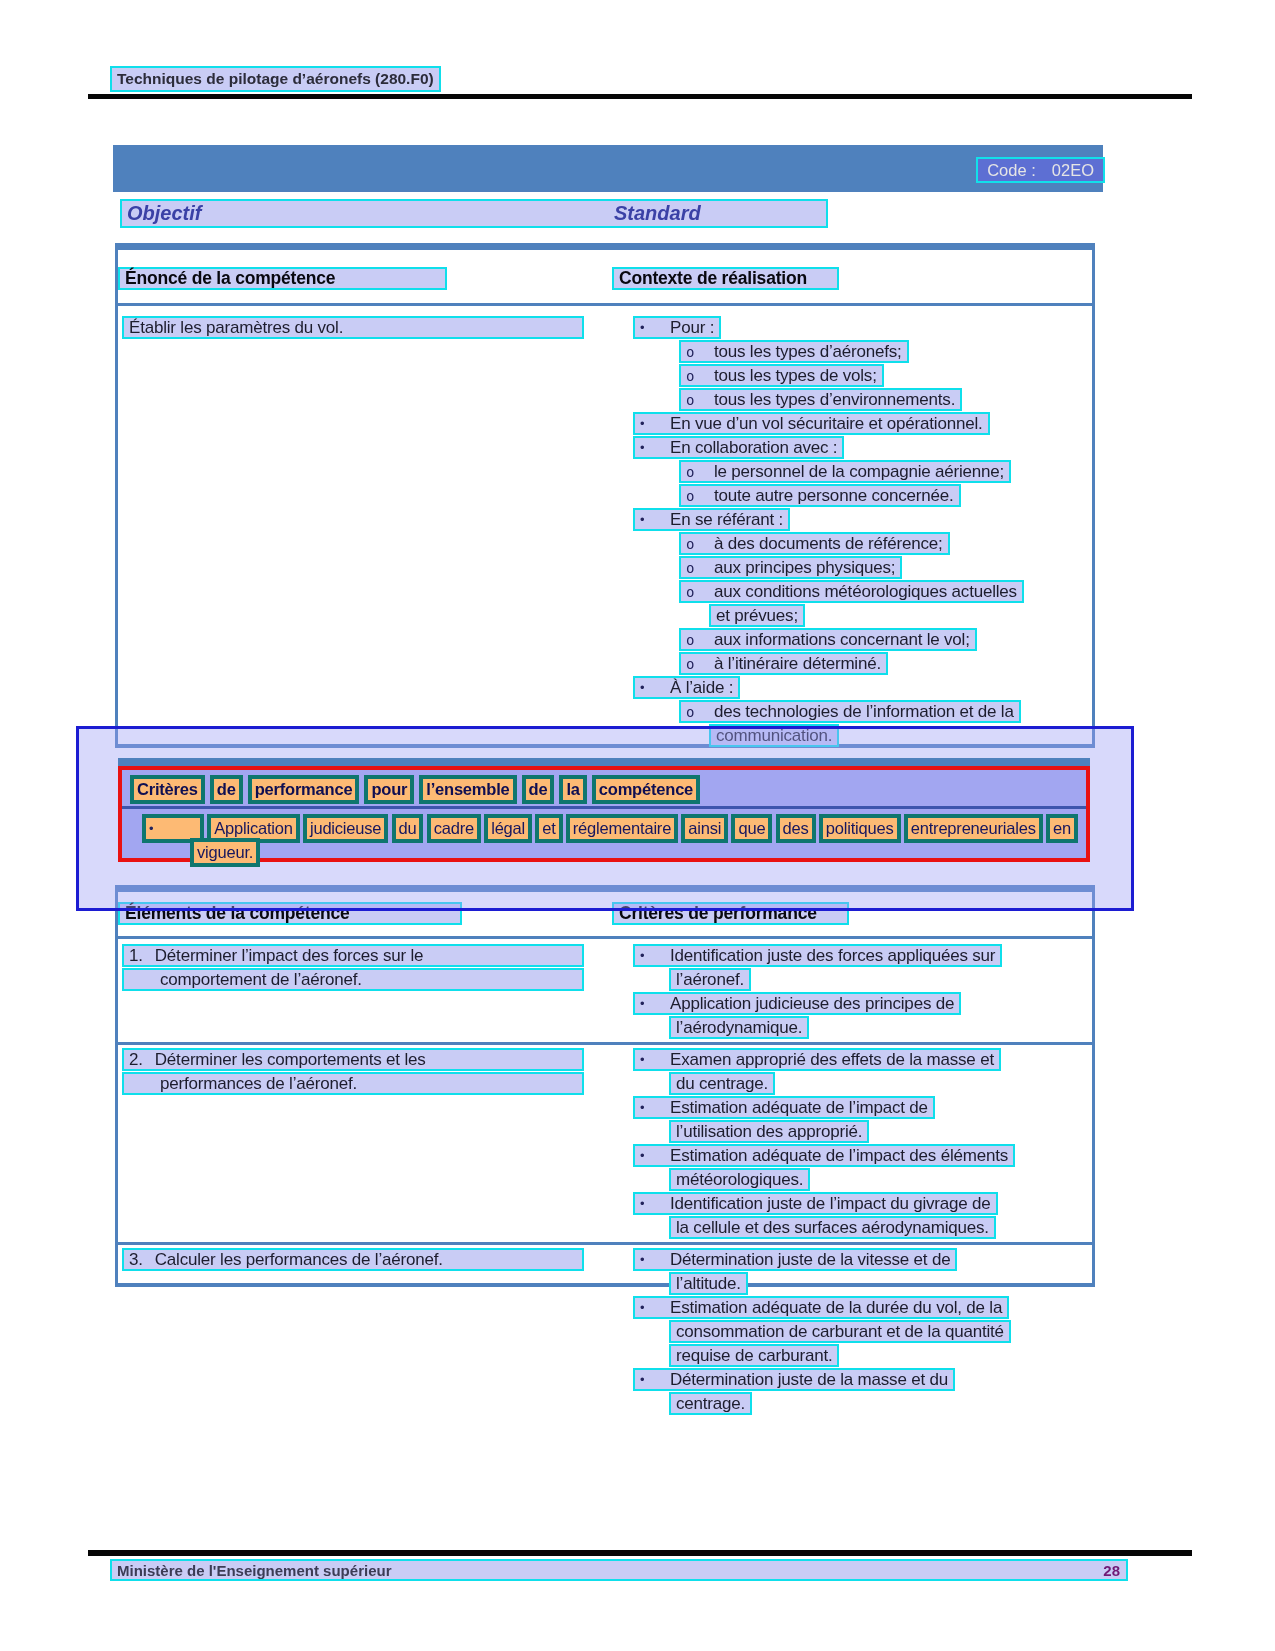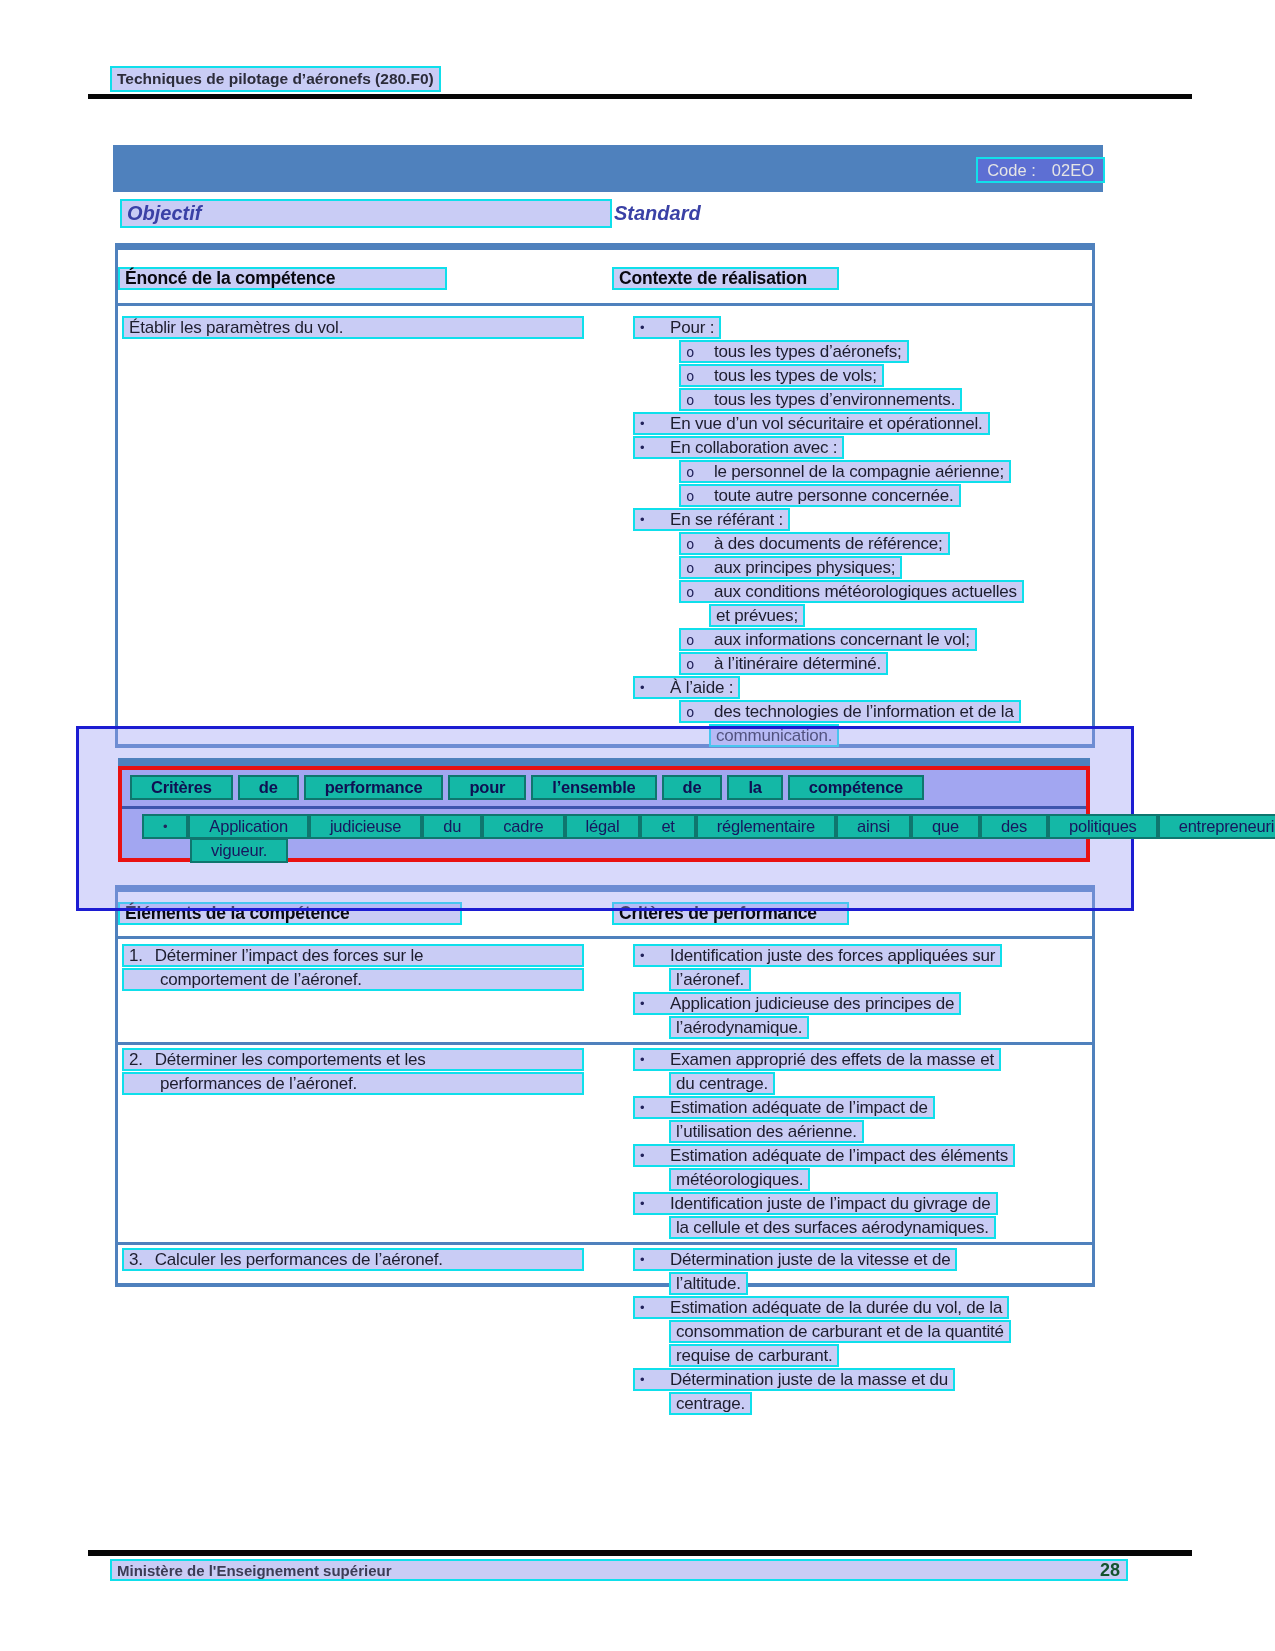--- a/index.html
+++ b/index.html
@@ -28,21 +28,21 @@
   #header-box span{font-weight:bold;font-size:15.5px;color:#2c2c3a;}
   #top-rule{position:absolute;left:88px;top:94px;width:1104px;height:5px;background:#060606;}
 
   
   #banner{position:absolute;left:113px;top:145px;width:990px;height:47px;background:#4f81bd;}
   #code-badge{position:absolute;right:-2px;top:12px;height:26px;box-sizing:border-box;
       background:#5d6fd3;border:2px solid #12e0ea;color:#e5e5e5;font-size:16.5px;
       display:flex;align-items:center;gap:16px;padding:0 9px;}
 
   
-  #obj-box{position:absolute;left:120px;top:199px;width:492px;height:29px;}
+  #obj-box{position:absolute;left:120px;top:199px;width:708px;height:29px;}
   #obj-box span{font-style:italic;font-weight:bold;font-size:20px;color:#3a41a6;}
   #standard-label{position:absolute;left:492px;top:1px;}
 
   
   .ctable{position:absolute;left:115px;width:980px;box-sizing:border-box;
       border-left:3px solid #4f81bd;border-right:3px solid #4f81bd;
       border-top:7px solid #4f81bd;border-bottom:4px solid #4f81bd;background:transparent;}
   .hsep{position:absolute;left:0;width:100%;height:3px;background:#4f81bd;}
   #table1{top:243px;height:505px;}
   #table2{top:885px;height:402px;}
@@ -59,37 +59,37 @@
 
   
   #overlay-rect{position:absolute;left:76px;top:726px;width:1052px;height:179px;
       background:rgba(158,160,244,0.40);border:3px solid #1c1cd2;z-index:5;pointer-events:none;}
 
   
   #crit-wrap{position:absolute;left:118px;top:758px;width:972px;z-index:6;}
   #crit-band{height:8px;background:#4f81bd;}
   #crit-redbox{position:relative;border:4px solid #e91111;background:#a2a6f1;height:88px;}
   .words{position:absolute;}
-  .wbox{background:#14b8a6;border:2px solid #0f766e;color:#17175e;font-size:16.5px;
-      padding:0 19px;height:21px;display:inline-flex;align-items:center;margin-right:5px;
+  .wbox{background:#fdba74;border:4px solid #0f766e;color:#17175e;font-size:16.5px;
+      padding:0 3px;height:21px;display:inline-flex;align-items:center;margin-right:5px;
       letter-spacing:-0.2px;}
   #crit-title{left:8px;top:5px;}
   #crit-title .wbox{font-weight:bold;color:#0f0f52;}
   #crit-sep{position:absolute;left:0;top:36px;width:100%;height:3px;background:#3d55ad;}
   #crit-l1{left:20px;right:8px;top:44px;display:flex;justify-content:space-between;}
   #crit-l1 .wbox{margin-right:0;}
   #crit-l2{left:68px;top:68px;}
   .mkbox{width:48px;justify-content:flex-start;}
   .mkbox .mk1{width:auto;}
 
   
   #footer-rule{position:absolute;left:88px;top:1550px;width:1104px;height:6px;background:#060606;}
   #footer-box{position:absolute;left:110px;top:1559px;width:1018px;height:22px;}
   #footer-box .fl{font-weight:bold;font-size:15px;color:#3c3c55;}
-  #footer-page{position:absolute;right:6px;font-weight:bold;font-size:18px;color:#14532d;}
+  #footer-page{position:absolute;right:6px;font-weight:bold;font-size:15px;color:#701a75;}
 </style>
 </head>
 <body>
 
 <div id="page">
 
   <div id="header-box" class="hl">
     <span>Techniques de pilotage d’aéronefs (280.F0)</span>
   </div>
   <div id="top-rule"></div>
@@ -278,21 +278,21 @@
               <span class="t">Examen approprié des effets de la masse et</span>
             </span></div>
         <div class="line"><span class="hl c1">
               <span class="t">du centrage.</span>
             </span></div>
         <div class="line"><span class="hl lv1">
               <span class="mk1">•</span>
               <span class="t">Estimation adéquate de l’impact de</span>
             </span></div>
         <div class="line"><span class="hl c1">
-              <span class="t">l’utilisation des aérienne.</span>
+              <span class="t">l’utilisation des approprié.</span>
             </span></div>
         <div class="line"><span class="hl lv1">
               <span class="mk1">•</span>
               <span class="t">Estimation adéquate de l’impact des éléments</span>
             </span></div>
         <div class="line"><span class="hl c1">
               <span class="t">météorologiques.</span>
             </span></div>
         <div class="line"><span class="hl lv1">
               <span class="mk1">•</span>

